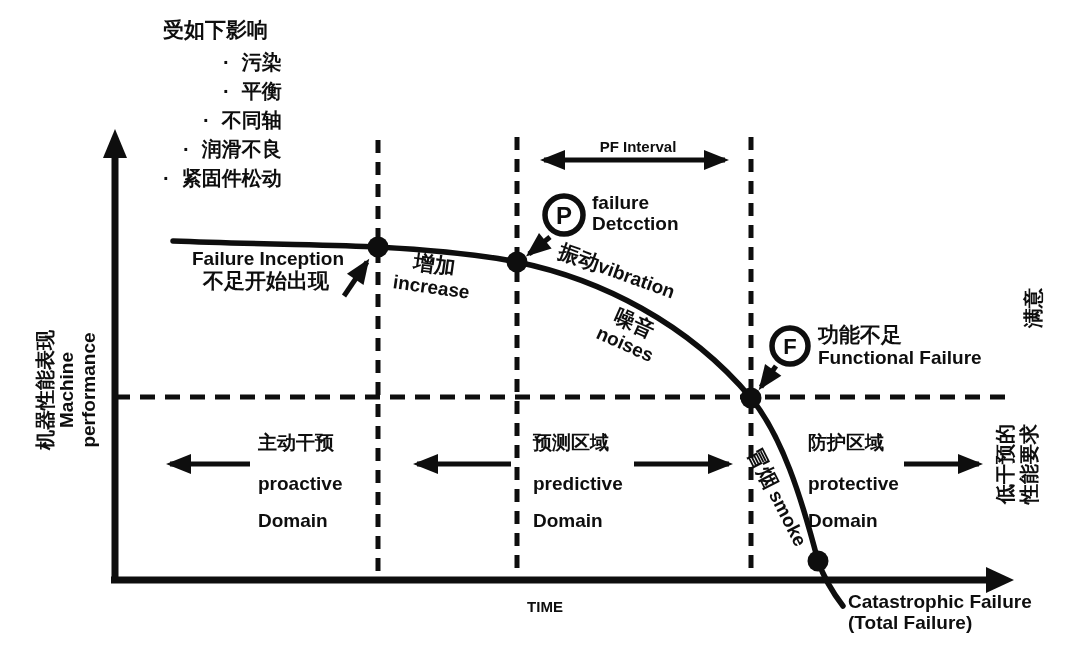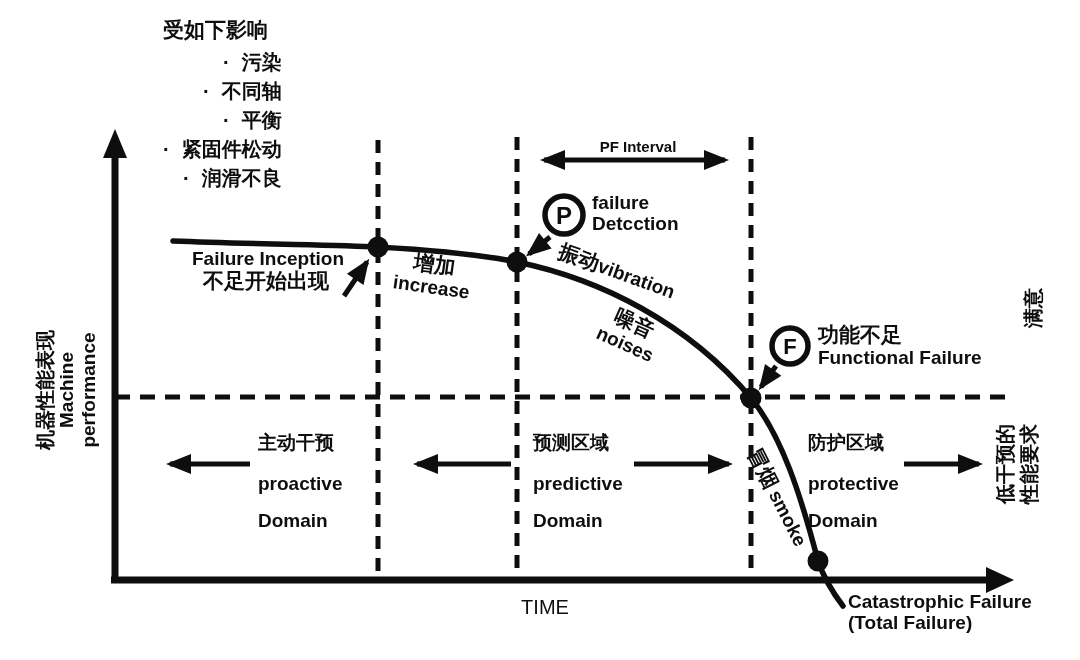--- a/index.html
+++ b/index.html
@@ -83,24 +83,24 @@
     <line x1="250" y1="464" x2="170" y2="464" stroke="#0e0e0e" stroke-width="5" marker-end="url(#ah)"></line>
     <line x1="511" y1="464" x2="417" y2="464" stroke="#0e0e0e" stroke-width="5" marker-end="url(#ah)"></line>
     <line x1="634" y1="464" x2="729" y2="464" stroke="#0e0e0e" stroke-width="5" marker-end="url(#ah)"></line>
     <line x1="904" y1="464" x2="979" y2="464" stroke="#0e0e0e" stroke-width="5" marker-end="url(#ah)"></line>
   </svg>
 
   <div id="influences" class="lbl">
     <div class="title">受如下影响</div>
     <ul>
       <li>污染</li>
+      <li>平衡</li>
       <li>不同轴</li>
-      <li>平衡</li>
+      <li>润滑不良</li>
       <li>紧固件松动</li>
-      <li>润滑不良</li>
     </ul>
   </div>
 
   <div class="lbl center rot" style="left:66px; top:390px; transform: translate(-50%,-50%) rotate(-90deg);">
     <div class="zh" style="font-size:20px;">机器性能表现</div>
     <div class="en">Machine</div>
     <div class="en">performance</div>
   </div>
 
   <div class="lbl" style="left:192px; top:248px; width:148px; text-align:center;">
@@ -156,20 +156,20 @@
     <div class="en">protective</div>
     <div class="en">Domain</div>
   </div>
 
   <div class="lbl center rot zh" style="left:1033px; top:308px; font-size:20px; transform: translate(-50%,-50%) rotate(-90deg);">满意</div>
   <div class="lbl center rot" style="left:1017px; top:464px; transform: translate(-50%,-50%) rotate(-90deg);">
     <div class="zh" style="font-size:20px; line-height:24px;">低干预的</div>
     <div class="zh" style="font-size:20px; line-height:24px;">性能要求</div>
   </div>
 
-  <div class="lbl center" style="left:545px; top:607px; font-size:20px; font-weight:400;">TIME</div>
+  <div class="lbl center" style="left:545px; top:607px; font-size:15px; font-weight:700;">TIME</div>
 
   <div class="lbl" style="left:848px; top:591px;">
     <div class="en" style="font-weight:700;">Catastrophic Failure</div>
     <div class="en" style="font-weight:700;">(Total Failure)</div>
   </div>
 
 </div>
 
 </body></html>

